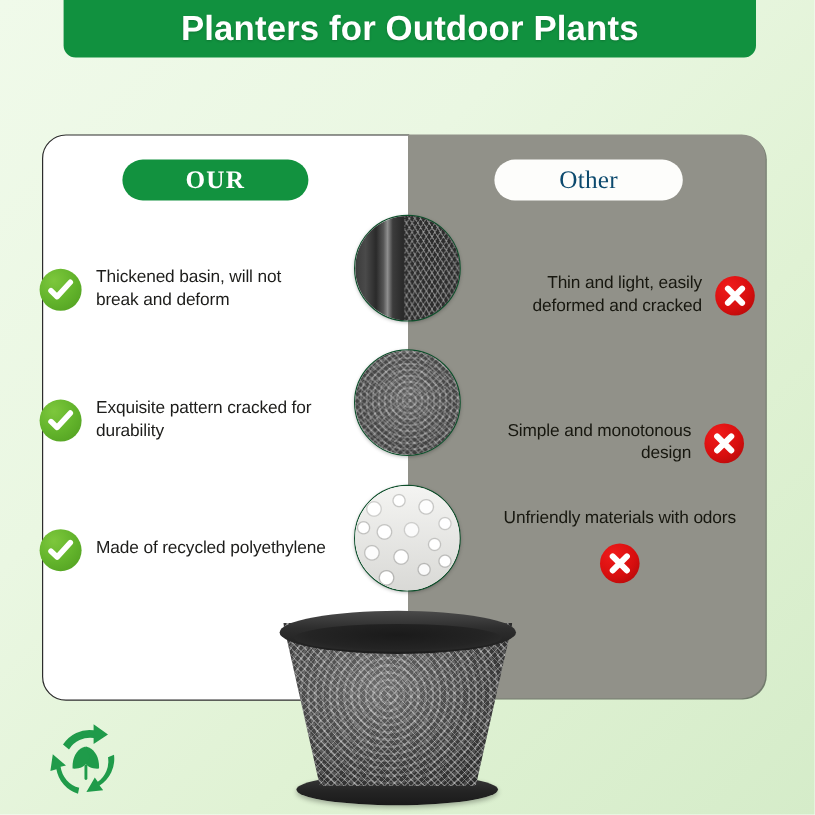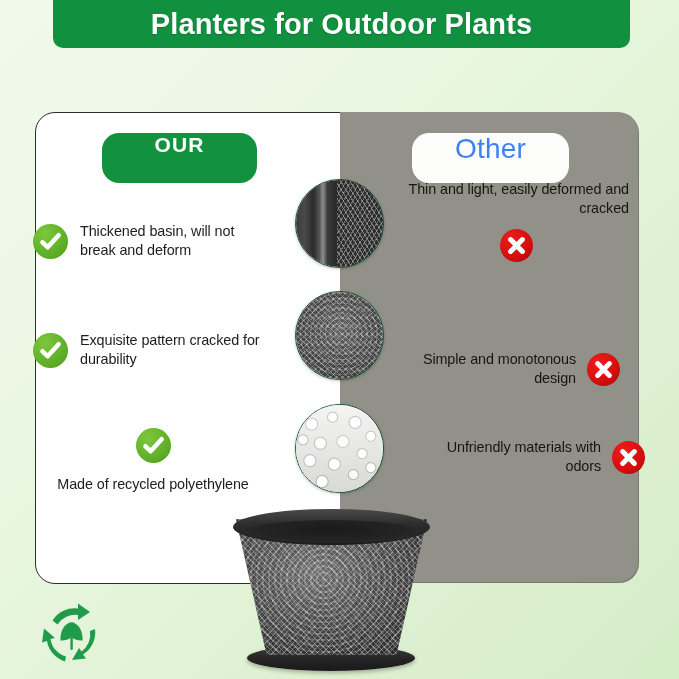--- a/index.html
+++ b/index.html
@@ -59,64 +59,65 @@
     width: 298px;
     height: 470px;
     background: #919189;
     border-radius: 0 20px 20px 0;
     box-shadow: 1px 1px 0 rgba(30,30,30,0.55);
   }
 
   
   .badge {
     position: absolute;
-    height: 50px;
+    height: 34px;
     border-radius: 17px;
     display: flex;
-    align-items: flex-start;
+    align-items: center;
     justify-content: center;
+    font-family: Liberation Serif, serif;
   }
   #badge-our {
     left: 102px;
     top: 133px;
     width: 155px;
     background: #12923f;
   }
   #badge-our .badge-label {
     color: #ffffff;
     font-size: 21px;
     font-weight: bold;
     letter-spacing: 1.1px;
   }
   #badge-other {
     left: 412px;
     top: 133px;
     width: 157px;
     background: #fdfdfb;
   }
   #badge-other .badge-label {
-    color: #3b82f6;
-    font-size: 28px;
+    color: #0c4a6e;
+    font-size: 21px;
     font-weight: normal;
     letter-spacing: 0.2px;
   }
 
   
   .row-our {
     position: absolute;
     left: 33px;
     width: 240px;
     height: 60px;
     display: flex;
     align-items: center;
     gap: 12px;
   }
   #row-our-0 { top: 211px; }
   #row-our-1 { top: 320px; }
-  #row-our-2 { top: 428px; flex-direction: column; }
+  #row-our-2 { top: 428px; }
 
   .icon-check {
     flex: 0 0 auto;
     position: relative;
     width: 35px;
     height: 35px;
     border-radius: 50%;
     background: radial-gradient(circle at 34% 28%, #7dc73c 0%, #62b32b 52%, #4e9c1f 100%);
   }
   .icon-check svg { position: absolute; left: 0; top: 0; }
@@ -131,23 +132,23 @@
   
   .row-other {
     position: absolute;
     width: 225px;
     height: 58px;
     display: flex;
     align-items: center;
     justify-content: flex-end;
     gap: 11px;
   }
-  #row-other-0 { left: 404px; top: 204px; flex-direction: column; }
+  #row-other-0 { left: 404px; top: 217px; }
   #row-other-1 { left: 395px; top: 340px; }
-  #row-other-2 { left: 420px; top: 428px; }
+  #row-other-2 { left: 404px; top: 428px; flex-direction: column; }
 
   .row-other-text {
     font-size: 14.4px;
     line-height: 1.32;
     color: #17170f;
     text-align: right;
     letter-spacing: -0.1px;
   }
 
   .icon-cross {

